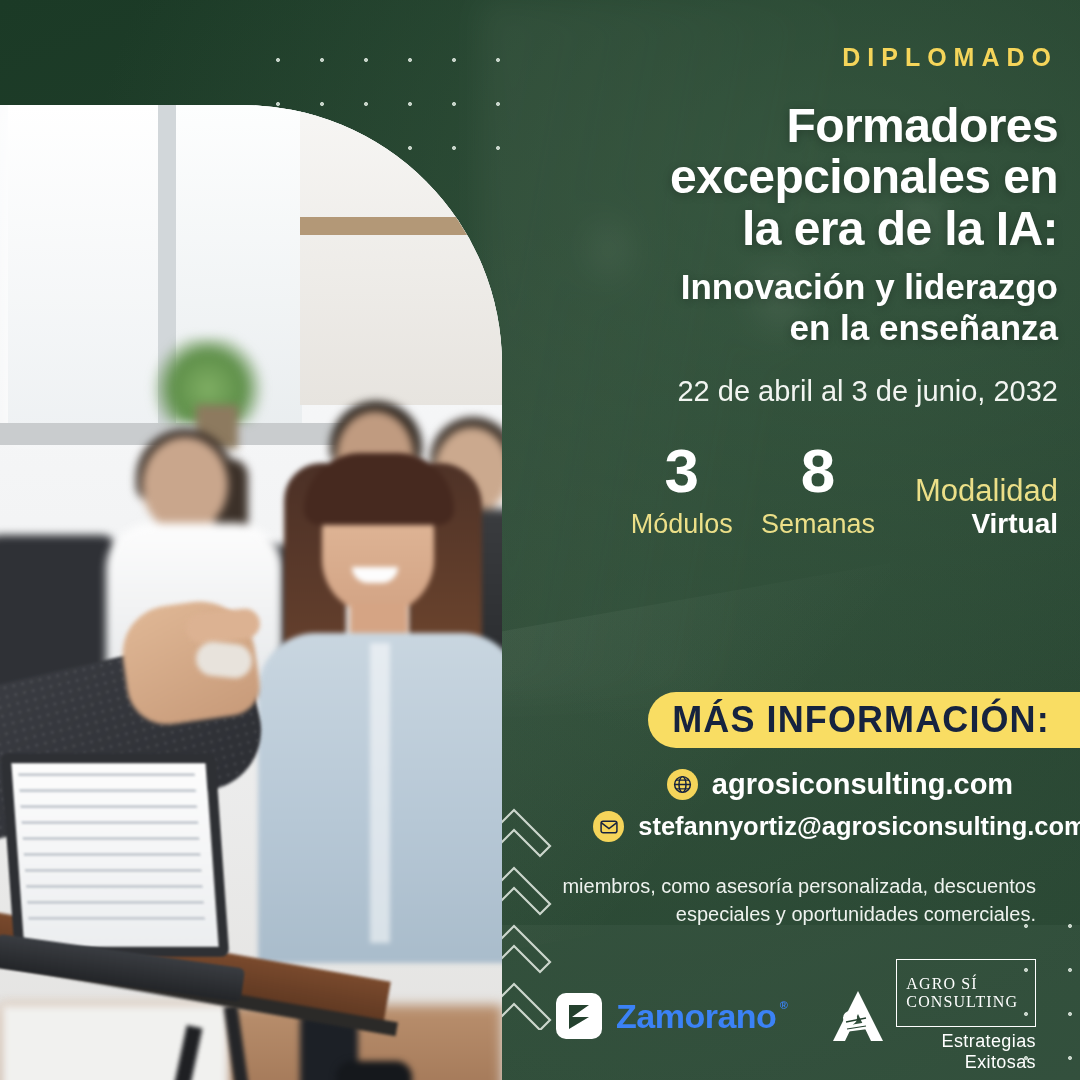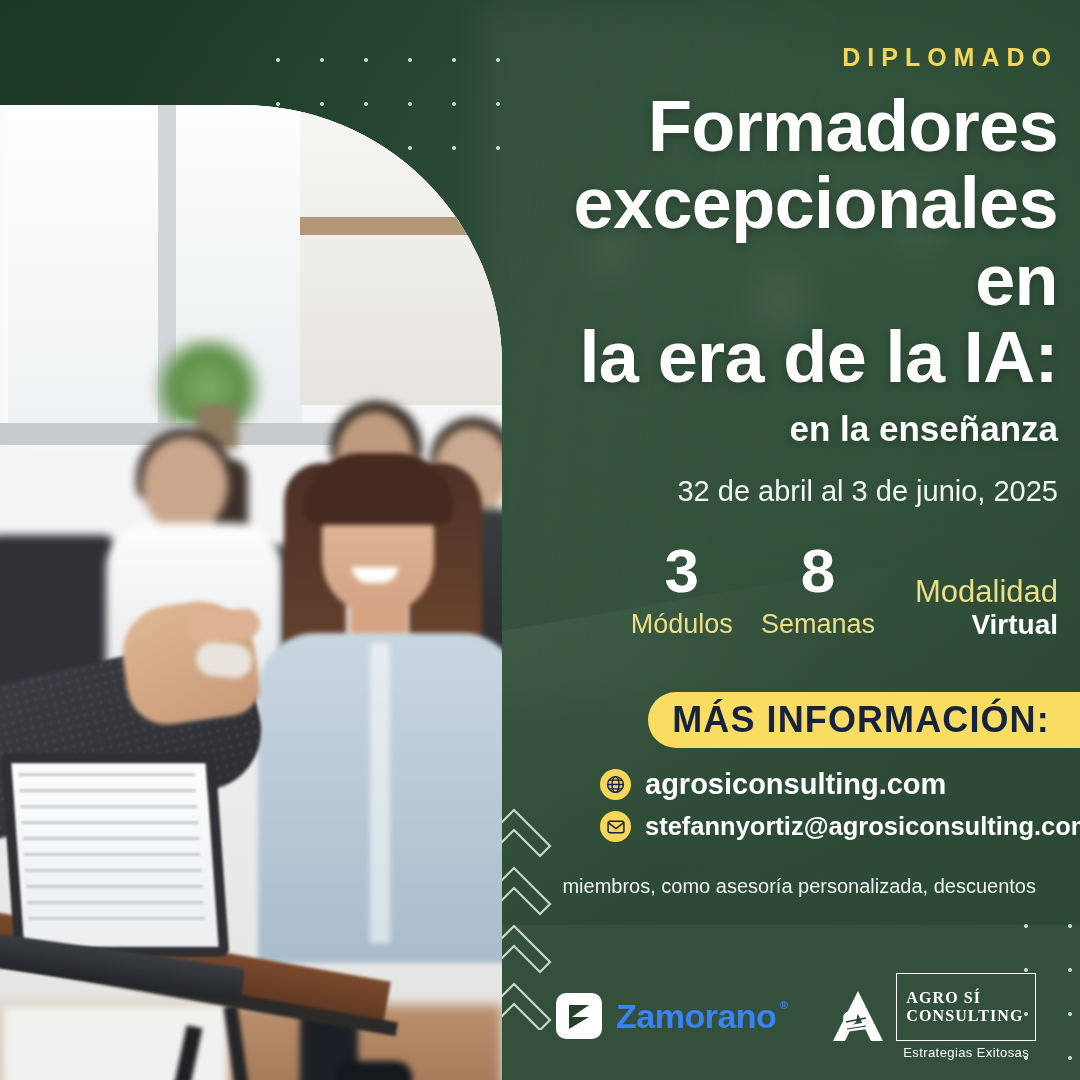--- a/index.html
+++ b/index.html
@@ -203,22 +203,22 @@
     padding: 0 22px 0 0;
     text-align: right;
     color: #ffffff;
   }
   .eyebrow {
     margin-top: 43px;
     font-size: 25px; font-weight: 700; letter-spacing: 7px;
     color: #f5d55a;
   }
   .title {
-    margin-top: 16px;
-    font-size: 72px; font-weight: 700; line-height: 1.07;
+    margin-top: 28px;
+    font-size: 48px; font-weight: 700; line-height: 1.07;
     letter-spacing: -0.6px;
     text-shadow: 0 2px 10px rgba(0,0,0,.25);
   }
   .subtitle {
     margin-top: 12px;
     font-size: 35px; font-weight: 700; line-height: 1.18;
     text-shadow: 0 2px 8px rgba(0,0,0,.22);
   }
   .dates {
     margin-top: 26px;
@@ -251,21 +251,21 @@
     border-radius: 28px 0 0 28px;
     display: flex; align-items: center; justify-content: center;
     padding-right: 26px;
   }
   .cta span {
     font-size: 36px; font-weight: 700; letter-spacing: 1.1px; color: #16233f;
   }
 
   
   .contacts { position: absolute; left: 600px; top: 768px; width: 480px; }
-  .crow { display: flex; align-items: center; gap: 14px; margin-bottom: 10px; }
+  .crow { display: flex; align-items: center; gap: 14px; margin-bottom: 10px; justify-content: center; }
   .cicon {
     width: 31px; height: 31px; border-radius: 50%;
     background: #f5d55a; flex: 0 0 31px;
     display: flex; align-items: center; justify-content: center;
   }
   .cicon svg { display: block; }
   .ctext { font-size: 29px; font-weight: 700; color: #ffffff; white-space: nowrap; }
   .ctext.small { font-size: 25.5px; }
 
   
@@ -286,24 +286,24 @@
     position: relative; overflow: hidden;
   }
   .z-mark svg { position: absolute; left: 0; top: 0; }
   .z-word { font-size: 34px; font-weight: 700; color: #3b82f6; letter-spacing: -0.5px; position: relative; }
   .z-word sup { font-size: 11px; position: absolute; top: 2px; right: -11px; }
   .agro { display: flex; align-items: center; gap: 10px; }
   .agro-mark { width: 56px; height: 56px; }
   .agro-text { display: flex; flex-direction: column; align-items: center; gap: 4px; }
   .agro-box {
     border: 1.6px solid #ffffff; padding: 15px 9px;
-    font-size: 16px; font-weight: 700; letter-spacing: 1.1px; color: #ffffff;
+    font-size: 16px; font-weight: 400; letter-spacing: 1.1px; color: #ffffff;
     font-family: "Liberation Serif", serif;
   }
-  .agro-sub { font-size: 13px; color: #ffffff; letter-spacing: .4px; }
+  .agro-sub { font-size: 18px; color: #ffffff; letter-spacing: .4px; text-align: right; }
 </style>
 </head>
 <body>
 
 <div class="poster">
 
   <div class="bg-base"></div>
   <div class="bg-ghost"></div>
   <div class="bg-diag"></div>
   <div class="bg-soft-band"></div>
@@ -388,24 +388,25 @@
   <div class="content">
     <div class="eyebrow">DIPLOMADO</div>
 
     <div class="title">
       <div>Formadores</div>
       <div>excepcionales en</div>
       <div>la era de la IA:</div>
     </div>
 
     <div class="subtitle">
+      <div>Innovación y liderazgo</div>
       <div>en la enseñanza</div>
     </div>
 
-    <div class="dates">32 de abril al 3 de junio, 2025</div>
+    <div class="dates">22 de abril al 3 de junio, 2032</div>
 
     <div class="stats">
       <div class="stat">
         <span class="num">3</span>
         <span class="lbl">Módulos</span>
       </div>
       <div class="stat">
         <span class="num">8</span>
         <span class="lbl">Semanas</span>
       </div>
@@ -437,20 +438,21 @@
           <rect x="2.5" y="5" width="19" height="14" rx="2.5"></rect>
           <path d="M3 7l9 7 9-7"></path>
         </svg>
       </span>
       <span class="ctext small">stefannyortiz@agrosiconsulting.com</span>
     </div>
   </div>
 
   <div class="note">
     <div>miembros, como asesoría personalizada, descuentos</div>
+    <div>especiales y oportunidades comerciales.</div>
   </div>
 
   <div class="logos">
     <div class="zamorano">
       <span class="z-mark">
         <svg width="46" height="46" viewBox="0 0 46 46">
           <path d="M13 12 L33 12 L16 24 L33 24 L13 36 Z" fill="#24412e"></path>
         </svg>
       </span>
       <span class="z-word"><span>Zamorano</span><sup>®</sup></span>

